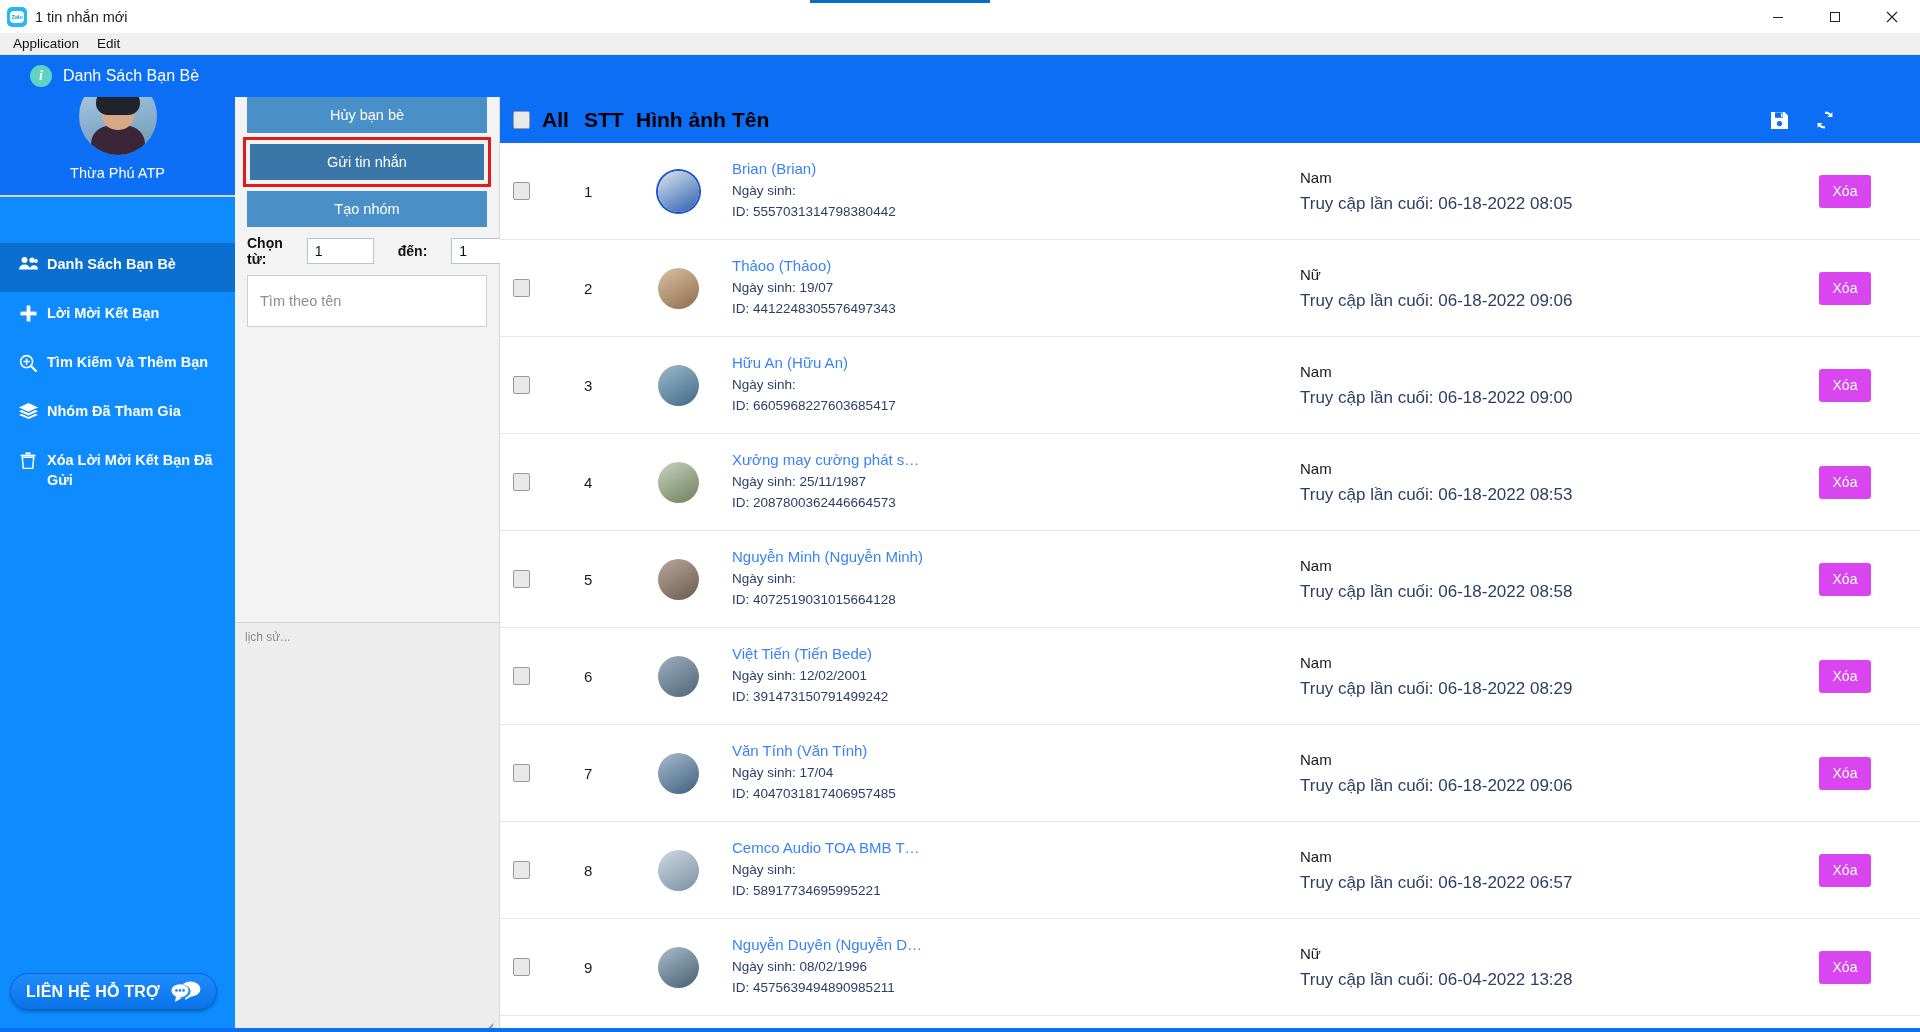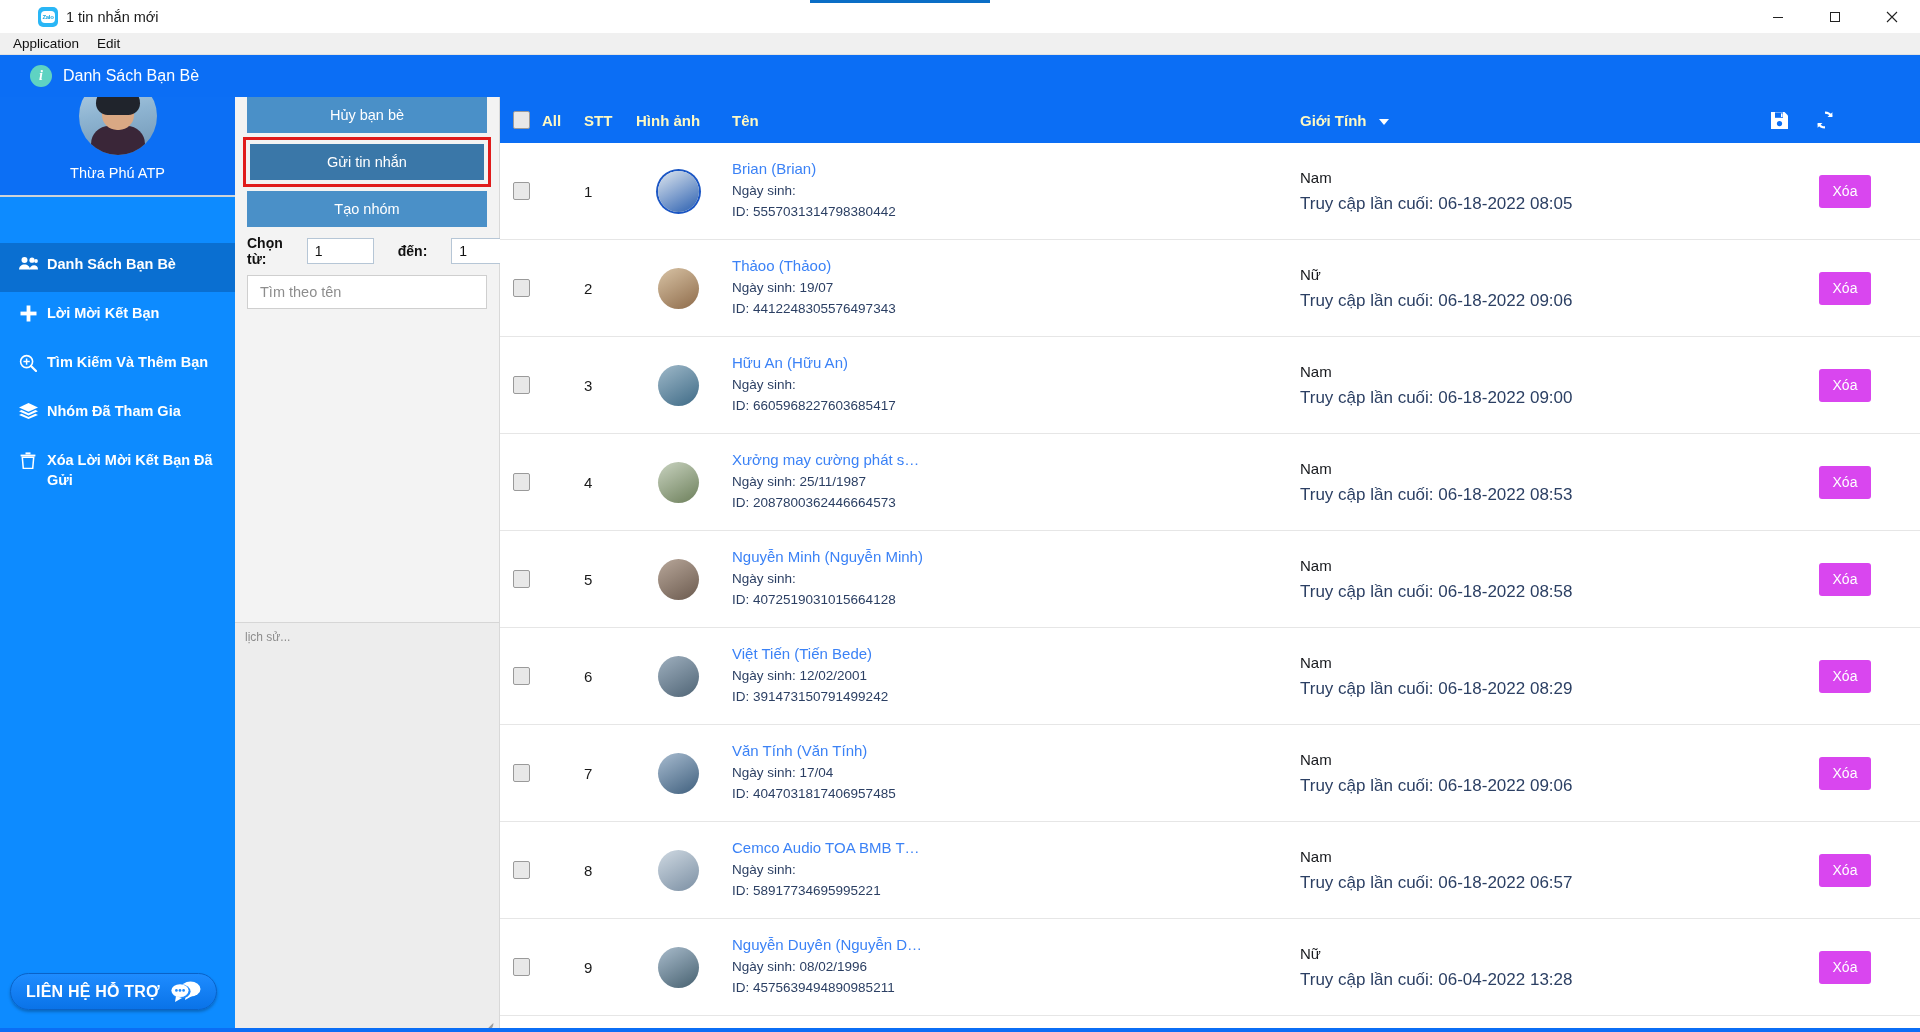--- a/index.html
+++ b/index.html
@@ -7,21 +7,21 @@
     width: 1920px; height: 1032px;
     font-family: "Liberation Sans", sans-serif;
     background: #ffffff;
     overflow: hidden;
   }
   .app { position: relative; width: 1920px; height: 1032px; display: flex; flex-direction: column; }
 
   
   .titlebar {
     height: 33px; background: #ffffff; display: flex; align-items: center;
-    flex: 0 0 33px; position: relative; padding-left: 31px;
+    flex: 0 0 33px; position: relative;
   }
   .tb-icon {
     width: 20px; height: 20px; margin-left: 7px; margin-right: 8px;
     background: #29b6f6; border-radius: 5px; position: relative;
     display: flex; align-items: center; justify-content: center;
   }
   .tb-icon .inner {
     width: 14px; height: 12px; background: #ffffff; border-radius: 4px;
     font-size: 6px; color: #1ba7e0; display: flex; align-items: center;
     justify-content: center; font-weight: bold; letter-spacing: -0.3px;
@@ -116,21 +116,21 @@
     border: 3px solid #e01b1b; padding: 4px; margin: -4px -4px 4px -4px;
   }
   .mp-btn.selected { background: #3a77a8; margin-bottom: 0; }
   .range-row { display: flex; align-items: center; gap: 24px; margin-top: 3px; margin-bottom: 8px; }
   .range-lbl { font-size: 14px; font-weight: bold; color: #111; }
   .range-inp {
     width: 67px; height: 26px; border: 1px solid #b6c6d6; background: #fff;
     font-size: 14px; font-family: inherit; padding: 0 7px; color: #111;
   }
   .search-inp {
-    width: 100%; height: 34px; border: 1px solid #cfcfcf; background: #fff;
+    width: 100%; height: 52px; border: 1px solid #cfcfcf; background: #fff;
     font-size: 14.5px; font-family: inherit; padding: 14px 12px; color: #111;
   }
   .search-inp::placeholder { color: #8d8d8d; }
   .mp-history {
     position: absolute; left: 0; right: 0; top: 567px; bottom: 0;
     background: #ededed; border-top: 1px solid #d6d6d6; padding: 7px 10px;
     font-size: 12px; color: #8d8d8d;
   }
   .resize-grip { position: absolute; right: 3px; bottom: 3px; width: 12px; height: 12px; }
   .resize-grip span { position: absolute; background: #9a9a9a; width: 9px; height: 1px; transform: rotate(-45deg); }
@@ -144,22 +144,22 @@
   }
   .info-badge {
     width: 22px; height: 22px; border-radius: 50%; background: #5fd3c2; color: #fff;
     display: flex; align-items: center; justify-content: center; font-style: italic;
     font-size: 14px; font-weight: bold; font-family: "Liberation Serif", serif;
   }
   .page-title { color: #fff; font-size: 16px; }
 
   .table-wrap { flex: 1 1 auto; margin-top: 42px; display: flex; flex-direction: column; min-height: 0; }
   .thead {
-    height: 46px; flex: 0 0 46px; background: #0b6ef5; color: #fef9c3;
-    display: flex; align-items: center; font-size: 15px; font-weight: bold;
+    height: 46px; flex: 0 0 46px; background: #0b6ef5; color: #000000;
+    display: flex; align-items: center; font-size: 21px; font-weight: bold;
   }
   .chk {
     width: 17px; height: 18px; border: 1px solid #9a9a9a; background: #e8e8e8; border-radius: 2px;
     display: inline-block; flex: 0 0 17px;
   }
   .col-chk { width: 42px; flex: 0 0 42px; display: flex; justify-content: center; }
   .col-all { width: 42px; flex: 0 0 42px; }
   .col-stt { width: 52px; flex: 0 0 52px; }
   .col-img { width: 96px; flex: 0 0 96px; }
   .col-name { flex: 1 1 auto; min-width: 0; }
@@ -365,24 +365,20 @@
       <div class="table-wrap">
 
         <div class="thead">
           <div class="col-chk">
             <span class="chk"></span>
           </div>
           <div class="col-all">All</div>
           <div class="col-stt">STT</div>
           <div class="col-img">Hình ảnh</div>
           <div class="col-name">Tên</div>
-          <div class="col-gender">
-            <span>Giới Tính</span>
-            <span class="caret"></span>
-          </div>
           <div class="hdr-icons">
             <span>
               <svg width="19" height="19" viewBox="0 0 19 19">
                   <path d="M1 1h13.5L18 4.5V18H1z"></path>
                   <rect x="5" y="1.4" width="8" height="5.4" fill="#0b6ef5"></rect>
                   <rect x="11" y="2.4" width="1.6" height="3.6" fill="#fff"></rect>
                   <circle cx="9.5" cy="12.6" r="2.6" fill="#0b6ef5"></circle>
                 </svg>
             </span>
             <span>

